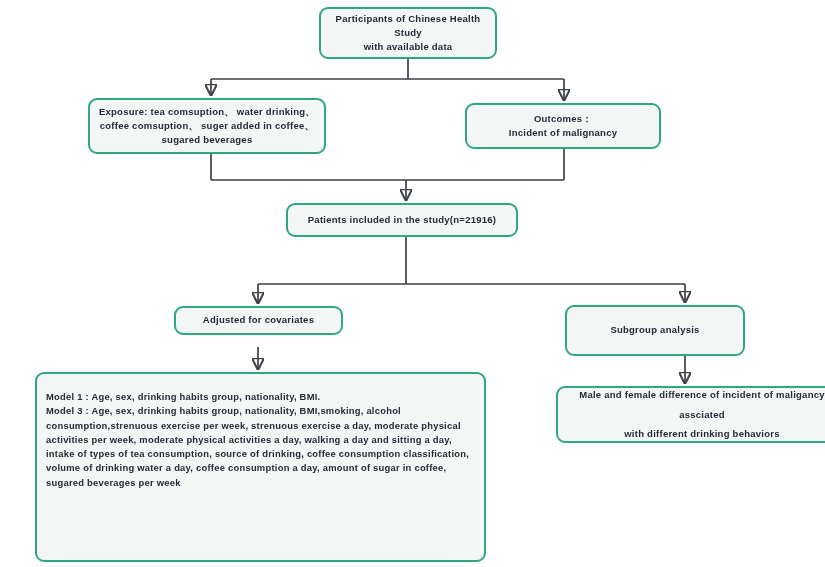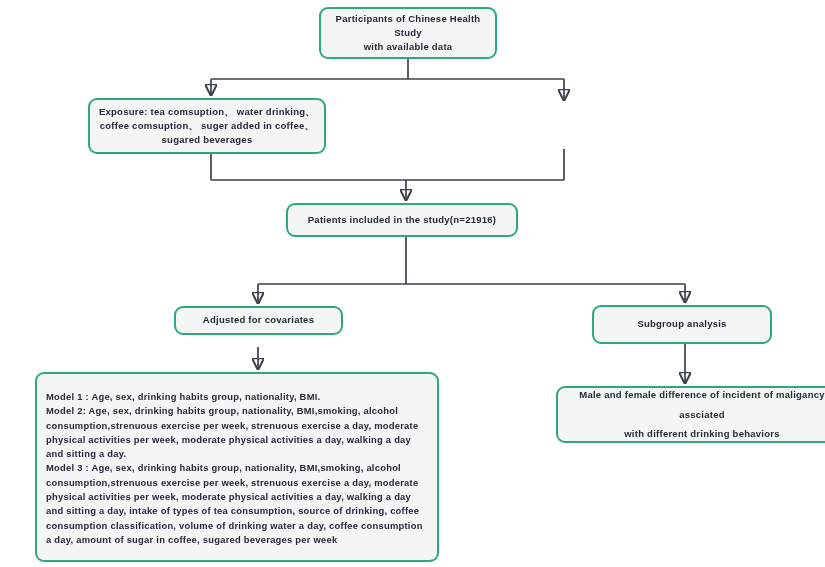--- a/index.html
+++ b/index.html
@@ -15,23 +15,23 @@
     display:flex;align-items:center;justify-content:center;
     text-align:center;font-weight:bold;color:#242a38;
     font-size:9.5px;letter-spacing:0.25px;line-height:1.5;
     white-space:pre-line;padding:2px 6px;
   }
   .node--participants{left:291px;top:7px;width:178px;height:52px;}
   .node--exposure{left:60px;top:98px;width:238px;height:56px;}
   .node--outcomes{left:437px;top:103px;width:196px;height:46px;}
   .node--patients{left:258px;top:203px;width:232px;height:34px;}
   .node--adjusted{left:146px;top:306px;width:169px;height:29px;}
-  .node--subgroup{left:564px;top:305px;width:180px;height:39px;}
+  .node--subgroup{left:537px;top:305px;width:180px;height:51px;}
   .node--models{
-    left:7px;top:372px;width:404px;height:190px;
+    left:7px;top:372px;width:451px;height:190px;
     display:block;text-align:left;white-space:normal;
     padding:16px 10px 8px 9px;line-height:1.52;font-size:9.4px;
   }
   .node--models p{margin:0;}
   .node--malefemale{left:528px;top:386px;width:292px;height:57px;line-height:2.1;}
 </style>
 </head>
 <body>
 
 <div class="canvas">
@@ -58,29 +58,30 @@
     <path d="M657,344 L657,383" marker-end="url(#arrow)"></path>
   </svg>
 
   <div class="node node--participants">Participants of Chinese Health Study
 with available  data</div>
 
   <div class="node node--exposure">Exposure: tea comsuption、 water drinking、
 coffee comsuption、 suger added in coffee、
 sugared beverages</div>
 
+  <div class="node node--outcomes">Outcomes：
+Incident of malignancy</div>
 
   <div class="node node--patients">Patients included in the study(n=21916)</div>
 
   <div class="node node--adjusted">Adjusted for covariates</div>
 
   <div class="node node--subgroup">Subgroup analysis</div>
 
   <div class="node node--models">
     <p>Model 1 : Age, sex, drinking habits group, nationality, BMI.</p>
-    <p>Model 2: Age, sex, drinking habits group, nationality, BMI,smoking, alcohol consumption,strenuous exercise per week, strenuous exercise a day, moderate physical activities per week, moderate physical activities a day, walking a day and  sitting a day.</p>
     <p>Model 3 : Age, sex, drinking habits group, nationality, BMI,smoking, alcohol consumption,strenuous exercise per week, strenuous exercise a day, moderate physical activities per week, moderate physical activities a day, walking a day and  sitting a day, intake of types of tea consumption, source of drinking, coffee consumption classification, volume of drinking water a day, coffee consumption a day, amount of sugar in coffee, sugared beverages per week</p>
   </div>
 
   <div class="node node--malefemale">Male and female difference of incident of maligancy assciated
 with different drinking behaviors</div>
 
 </div>
 
 </body></html>

